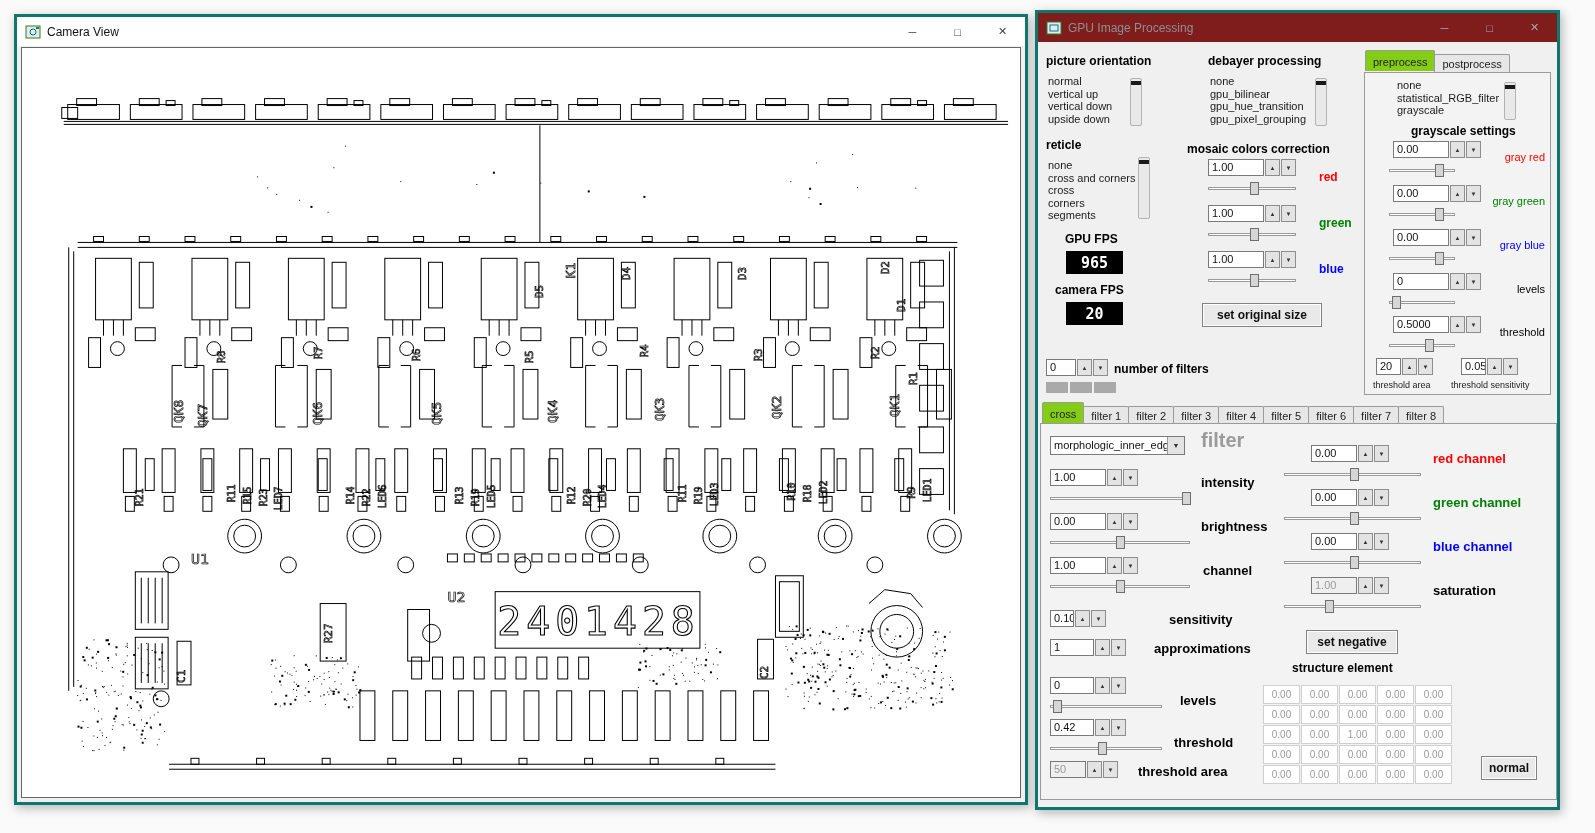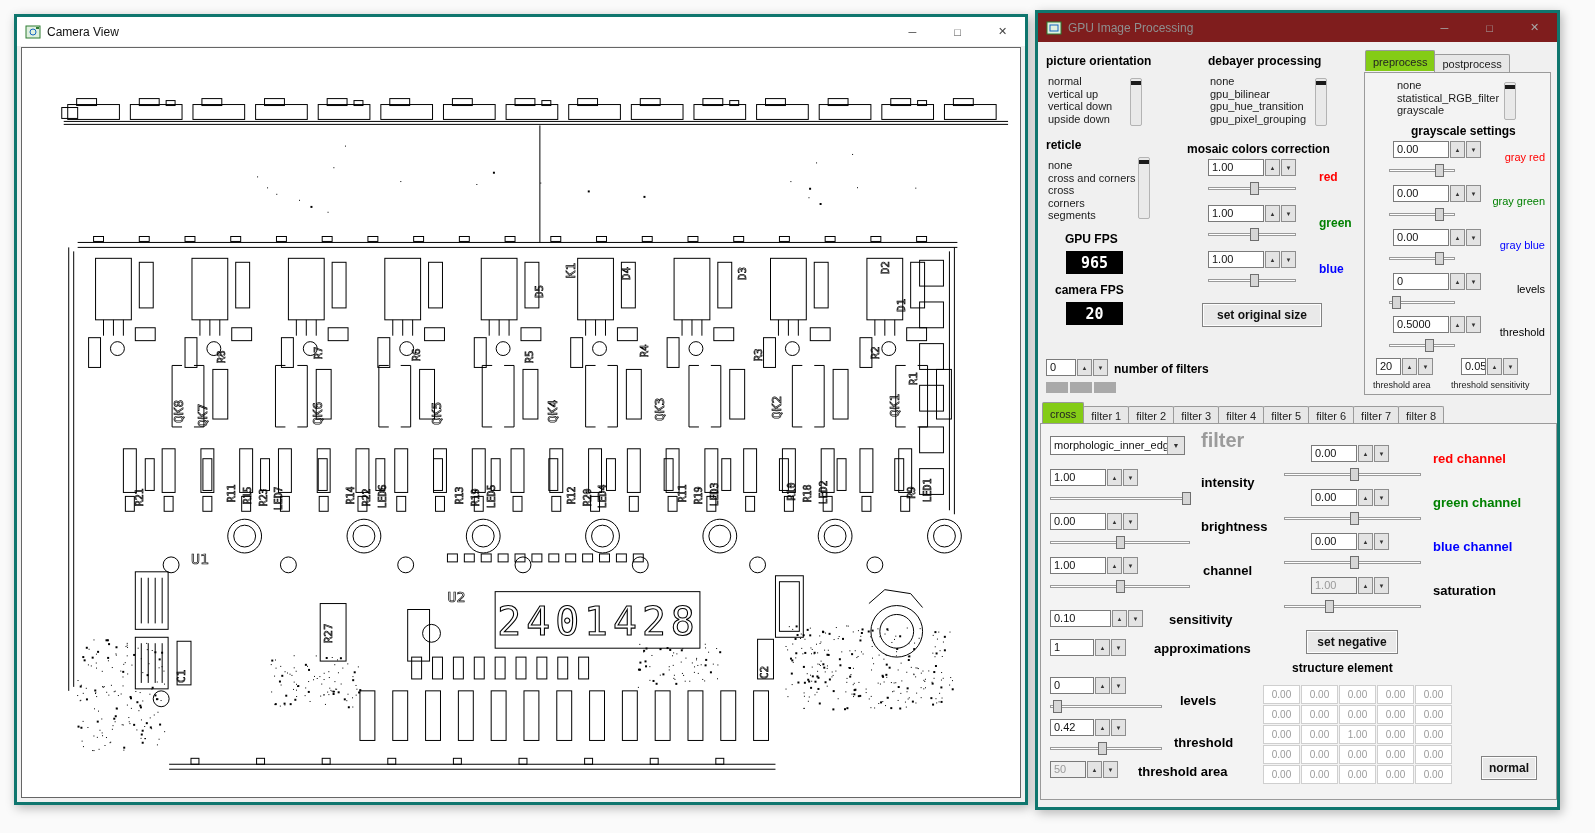--- a/index.html
+++ b/index.html
@@ -1232,21 +1232,21 @@
           <span class="val">1.00</span>
           <span class="sbtn up"></span>
           <span class="sbtn down"></span>
         </div>
       <div class="hslider" style="left:9px;top:156px;width:140px;">
           <div class="groove"></div>
           <div class="thumb" style="left:47%;"></div>
         </div>
       <div class="clabel" style="left:162px;top:139px;font-size:13px;">channel</div>
 
-      <div class="spin" style="left:9px;top:186px;width:93px;">
+      <div class="spin" style="left:9px;top:186px;width:56px;">
           <span class="val">0.10</span>
           <span class="sbtn up"></span>
           <span class="sbtn down"></span>
         </div>
       <div class="clabel" style="left:128px;top:188px;font-size:13px;">sensitivity</div>
 
       <div class="spin" style="left:9px;top:215px;width:76px;">
           <span class="val">1</span>
           <span class="sbtn up"></span>
           <span class="sbtn down"></span>

